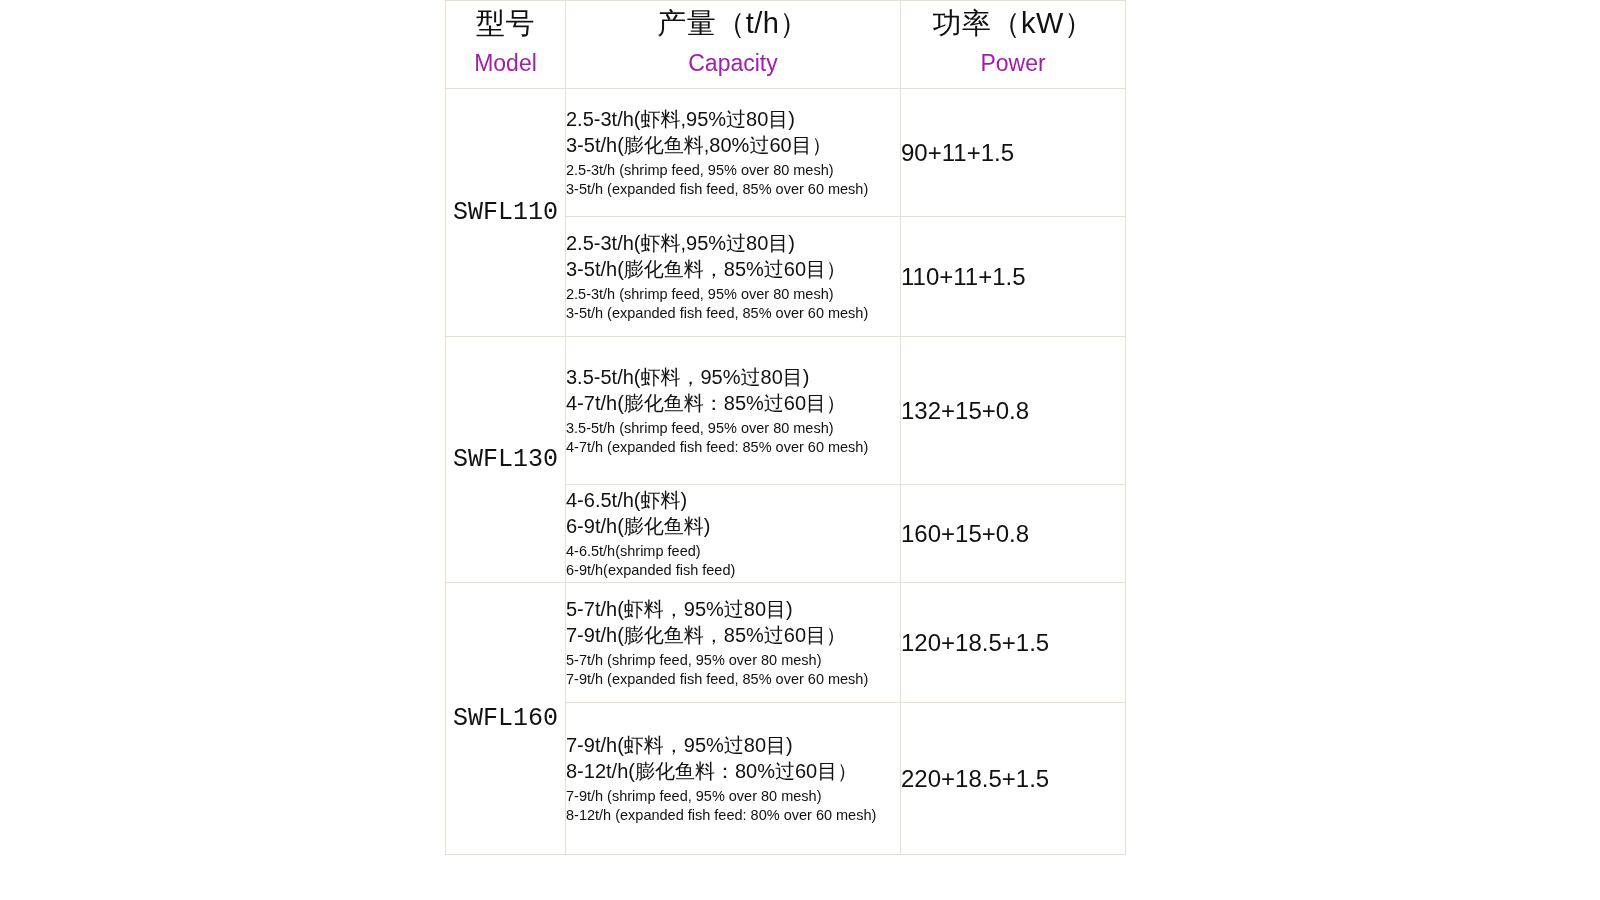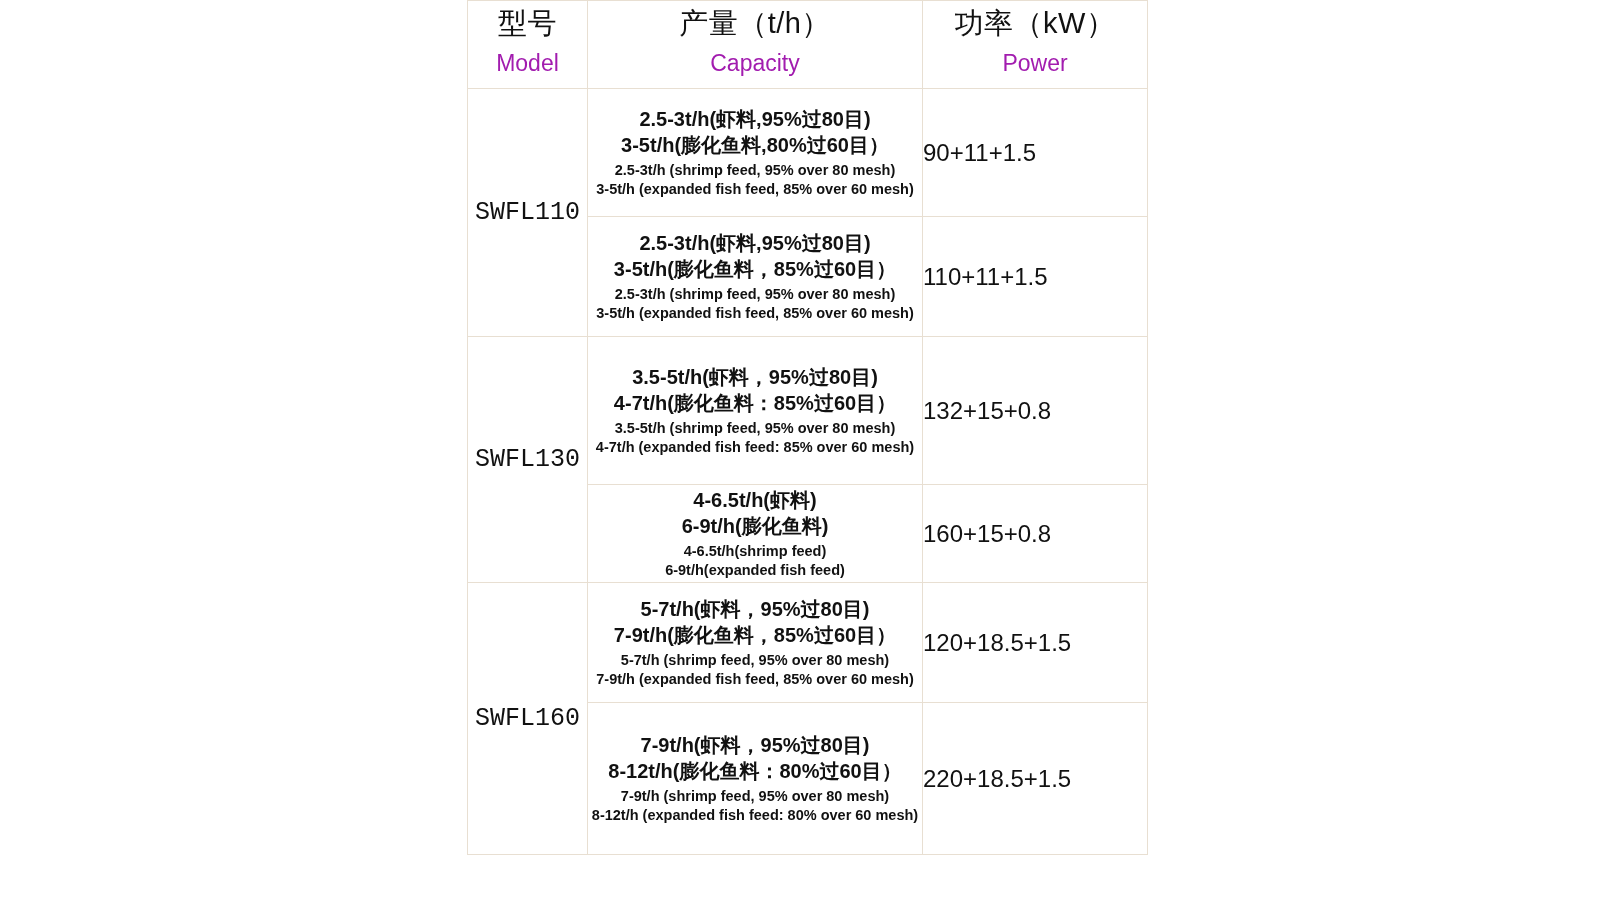--- a/index.html
+++ b/index.html
@@ -14,21 +14,21 @@
     font-family: "Liberation Sans", "DejaVu Sans", sans-serif;
     color: #1a1a1a;
   }
   .page {
     position: relative;
     width: 1600px;
     height: 900px;
   }
   table.spec {
     position: absolute;
-    left: 467px;
+    left: 445px;
     top: 0px;
     border-collapse: collapse;
     table-layout: fixed;
     width: 680px;
   }
   table.spec col.c-model { width: 120px; }
   table.spec col.c-capacity { width: 335px; }
   table.spec col.c-power { width: 225px; }
 
   table.spec td, table.spec th {
@@ -59,22 +59,21 @@
   td.model {
     text-align: center;
     font-size: 25px;
     color: #111;
     vertical-align: bottom;
     padding-bottom: 10px;
     font-family: Liberation Mono, monospace;
   }
   td.capacity {
     padding: 8px 10px 10px 12px;
-    text-align: center;
-    font-weight: bold;
+    text-align: left;
   }
   .cap-cn {
     font-size: 20px;
     line-height: 1.30;
     color: #111;
   }
   .cap-en {
     font-size: 14.5px;
     line-height: 1.30;
     color: #111;

